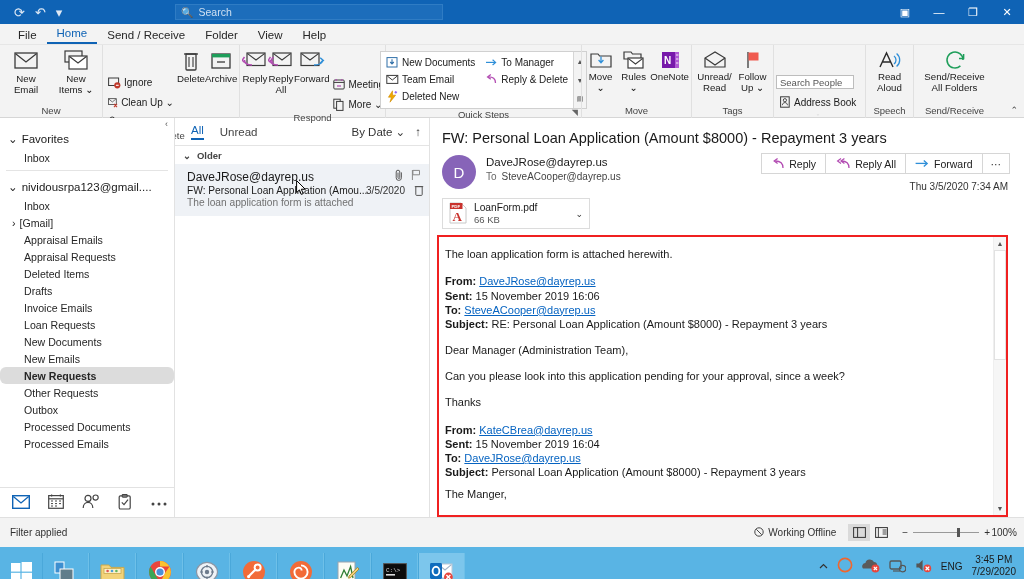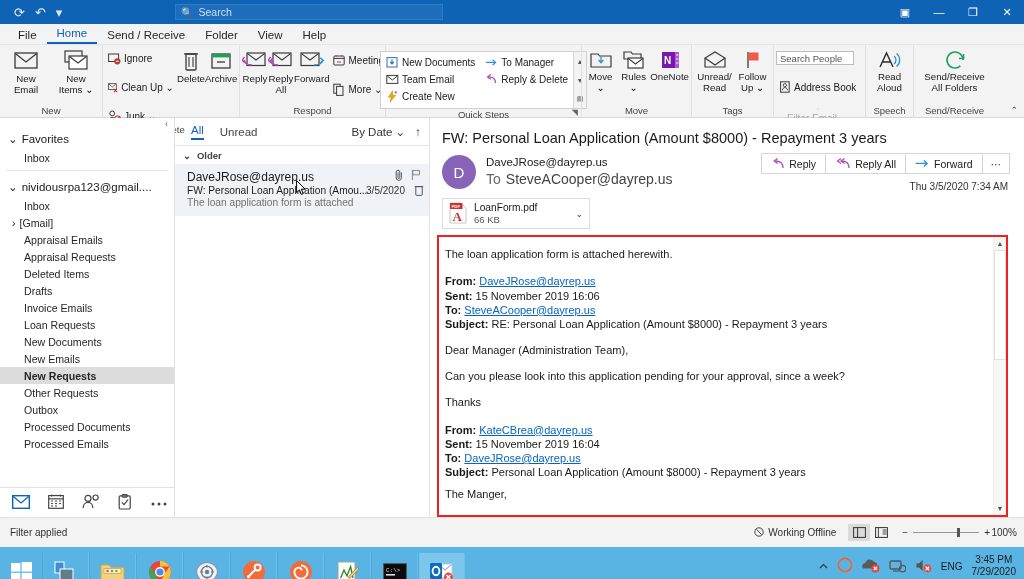--- a/index.html
+++ b/index.html
@@ -43,21 +43,21 @@
             height:73px; position:relative; padding:0 2px; }
   .rgroup + .rgroup { border-left:1px solid #e0e0e0; }
   .rg-items { display:flex; flex:1; align-items:flex-start; padding-top:3px; }
   .rg-label { text-align:center; font-size:9.5px; color:#444; padding-bottom:2px; }
   .bigbtn { width:46px; display:flex; flex-direction:column; align-items:center;
             padding-top:2px; cursor:default; }
   .bigbtn .lbl { font-size:9.7px; text-align:center; line-height:10.5px; color:#202020;
                  margin-top:2px; }
   .bigbtn svg, .smallbtn svg { display:block; }
   .stack { display:flex; flex-direction:column; justify-content:flex-start;
-           padding-top:2px; gap:13px; }
+           padding-top:2px; gap:4px;margin-top:24px; }
   .smallbtn { display:flex; align-items:center; gap:3px; height:16px; padding:0 3px;
               font-size:10px; color:#202020; cursor:default; white-space:nowrap; }
   .smallbtn.dim { color:#a6a6a6;flex-direction:column; }
   .qs-box { border:1px solid #d0d0d0; background:#fff; display:flex; height:58px;
             margin-top:3px; }
   .qs-col { display:flex; flex-direction:column; padding:2px 2px; gap:1px; }
   .qs-scroll { width:13px; border-left:1px solid #d6d6d6; display:flex;
                flex-direction:column; justify-content:space-between; background:#f3f3f3;}
   .qs-scroll div { height:18px; display:flex; align-items:center; justify-content:center;
                    font-size:7px; color:#555; }
@@ -69,21 +69,21 @@
   
   .main { display:flex; height:399px; }
   
   .sidebar { width:175px; background:#fff; position:relative;
              border-right:1px solid #e2e2e2; display:flex; flex-direction:column; }
   .sb-collapse { text-align:right; padding:1px 6px 0 0; font-size:9px; color:#555; }
   .sb-scroll { flex:1; overflow:hidden; }
   .sb-group { font-size:11.5px; color:#1a1a1a; padding:3px 0 3px 8px;
               display:flex; align-items:center; gap:4px; }
   .sb-item { font-size:10.6px; color:#262626; padding:2.5px 0 2.5px 24px; cursor:default; }
-  .sb-item.selected { background:#dcdcdc; font-weight:bold; }
+  .sb-item.selected { background:#dcdcdc; font-weight:bold;border-radius:6px; }
   .sb-item.chev { padding-left:12px; display:flex; gap:4px; align-items:center; }
   .sb-sep { height:1px; background:#e4e4e4; margin:4px 6px 6px 6px; }
   .sb-bottom { height:30px; border-top:1px solid #e2e2e2; display:flex;
                align-items:center; gap:18px; padding-left:12px; background:#fff; }
   .sb-bottom .nb { color:#444; cursor:default; }
   .sb-bottom .nb.active svg { color:#0f63b5; }
   
   .msglist { width:255px; background:#fff; border-right:1px solid #e2e2e2;
              display:flex; flex-direction:column; }
   .ml-head { height:27px; display:flex; align-items:center; padding:0 8px 0 16px;
@@ -108,21 +108,21 @@
   .cursor { position:absolute; left:118px; top:16px; width:11px; height:16px; }
   
   .reading { flex:1; background:#fff; display:flex; flex-direction:column;
              position:relative; }
   .rp-subject { font-size:14.5px; color:#1a1a1a; padding:12px 0 9px 12px; }
   .rp-head { display:flex; padding:0 12px 0 12px; position:relative; }
   .avatar { width:34px; height:34px; border-radius:50%; background:#8764b8; color:#fff;
             display:flex; align-items:center; justify-content:center; font-size:15px; }
   .rp-who { margin-left:10px; padding-top:1px; }
   .rp-who .addr { font-size:11.5px; color:#1a1a1a; }
-  .rp-who .to { font-size:14px; color:#444; margin-top:3px; }
+  .rp-who .to { font-size:10px; color:#444; margin-top:3px; }
   .rp-who .to b { font-weight:normal; color:#666; margin-right:5px; }
   .rp-actions { position:absolute; right:14px; top:-2px; display:flex; }
   .rp-actions .act { height:21px; border:1px solid #d6d6d6; border-right:none;
                      background:#fff; display:flex; align-items:center; gap:5px;
                      padding:0 9px; font-size:10.5px; color:#202020; cursor:default; }
   .rp-actions .act:last-child { border-right:1px solid #d6d6d6; padding:0 8px; }
   .rp-date { position:absolute; right:16px; top:26px; font-size:10px; color:#333; }
   .attach { margin:9px 0 0 12px; width:148px; height:31px; border:1px solid #dcdcdc;
             display:flex; align-items:center; padding:0 6px; gap:7px; background:#fff; }
   .attach .meta .nm { font-size:10.2px; color:#1a1a1a; }
@@ -341,21 +341,21 @@
                 <rect x="0.8" y="2.4" width="11" height="8" fill="none" stroke="#3a3a3a" stroke-width="1"></rect>
                 <path d="M1.3 3 L6.3 7 L11.3 3" fill="none" stroke="#3a3a3a" stroke-width="1"></path>
               </svg>
             <span>Team Email</span>
           </div>
           <div class="smallbtn">
             <svg width="13" height="13" viewBox="0 0 13 13">
                 <path d="M6.5 0.8 L2.4 7.2 h3 L4 12.2 L9.6 5.2 h-3.1 z" fill="#f0a800" stroke="#d08c00" stroke-width="0.6"></path>
                 <path d="M9.8 1 v2.6 M8.5 2.3 h2.6" stroke="#8b5cf6" stroke-width="1"></path>
               </svg>
-            <span>Create New</span>
+            <span>Deleted New</span>
           </div>
         </div>
         <div class="qs-col">
           <div class="smallbtn">
             <svg width="13" height="13" viewBox="0 0 13 13">
                 <path d="M1 6.4 h9" stroke="#2f8fd8" stroke-width="1.2"></path>
                 <path d="M7.6 3.8 L10.6 6.4 L7.6 9" fill="none" stroke="#2f8fd8" stroke-width="1.2"></path>
               </svg>
             <span>To Manager</span>
           </div>

